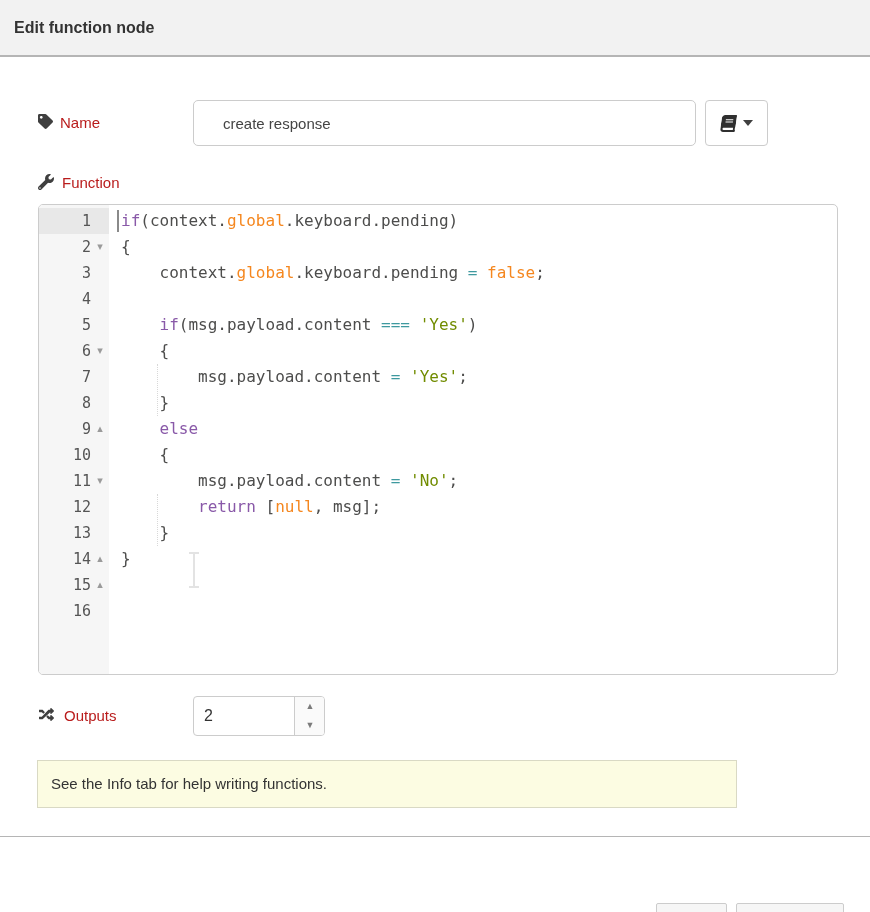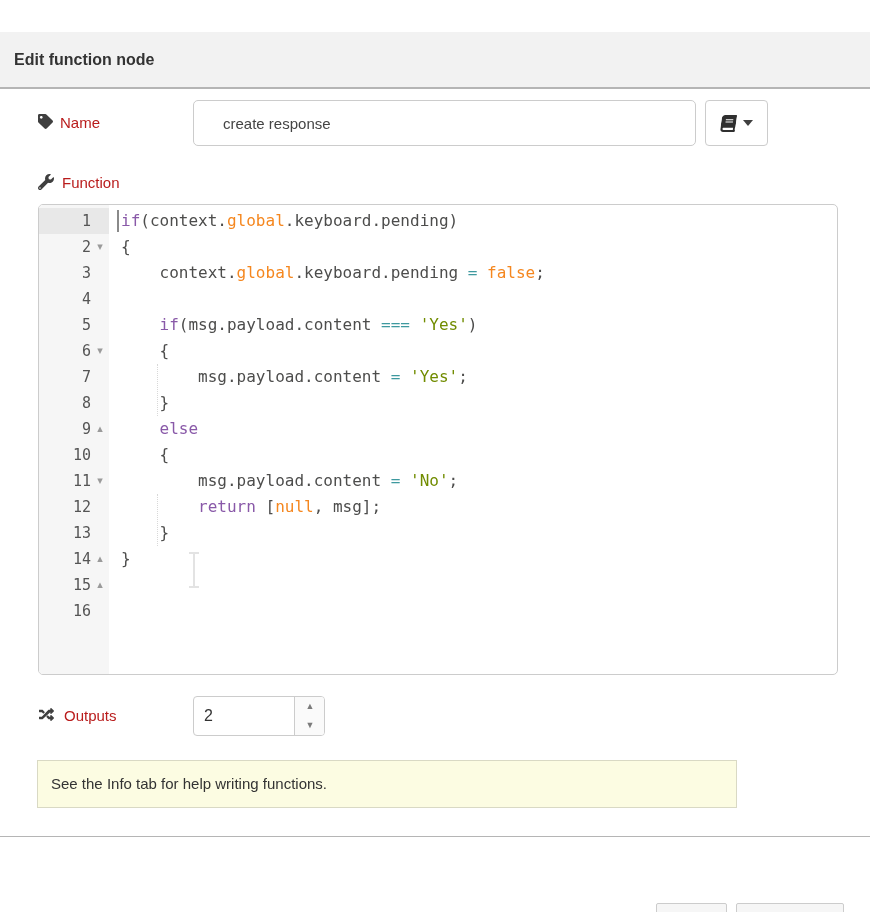--- a/index.html
+++ b/index.html
@@ -2,21 +2,21 @@
 <html style="--keyword: #8959a8; --constant: #f5871f; --string: #718c00; --operator: #3e999f; --code-text: #4d4d4c; --gutter-bg: #f6f6f6; --tip-bg: #fcfce2; --header-bg: #f2f2f2;"><head>
 <meta charset="utf-8">
 <style>
   * { margin:0; padding:0; box-sizing:border-box; }
   html,body { background:#fff; }
   body { font-family:"Liberation Sans","DejaVu Sans",sans-serif; }
   #screen { position:relative; width:870px; height:912px; background:#fff; overflow:hidden; }
 
   
   .dlg-header { position:absolute; left:0; top:0; width:870px; height:57px;
-    background:var(--header-bg,#f2f2f2); border-bottom:2px solid #b5b5b5;margin-top:32px; }
+    background:var(--header-bg,#f2f2f2); border-bottom:2px solid #b5b5b5; }
   .dlg-title { position:absolute; left:14px; top:0; line-height:55px;
     font-size:16px; font-weight:bold; color:#333; }
 
   
   .row-label { position:absolute; font-size:15px; color:#b91c1c; }
   .icon { display:inline-block; vertical-align:middle; }
   .icon svg { display:block; }
 
   
   .name-input { position:absolute; left:193px; top:100px; width:503px; height:46px;

